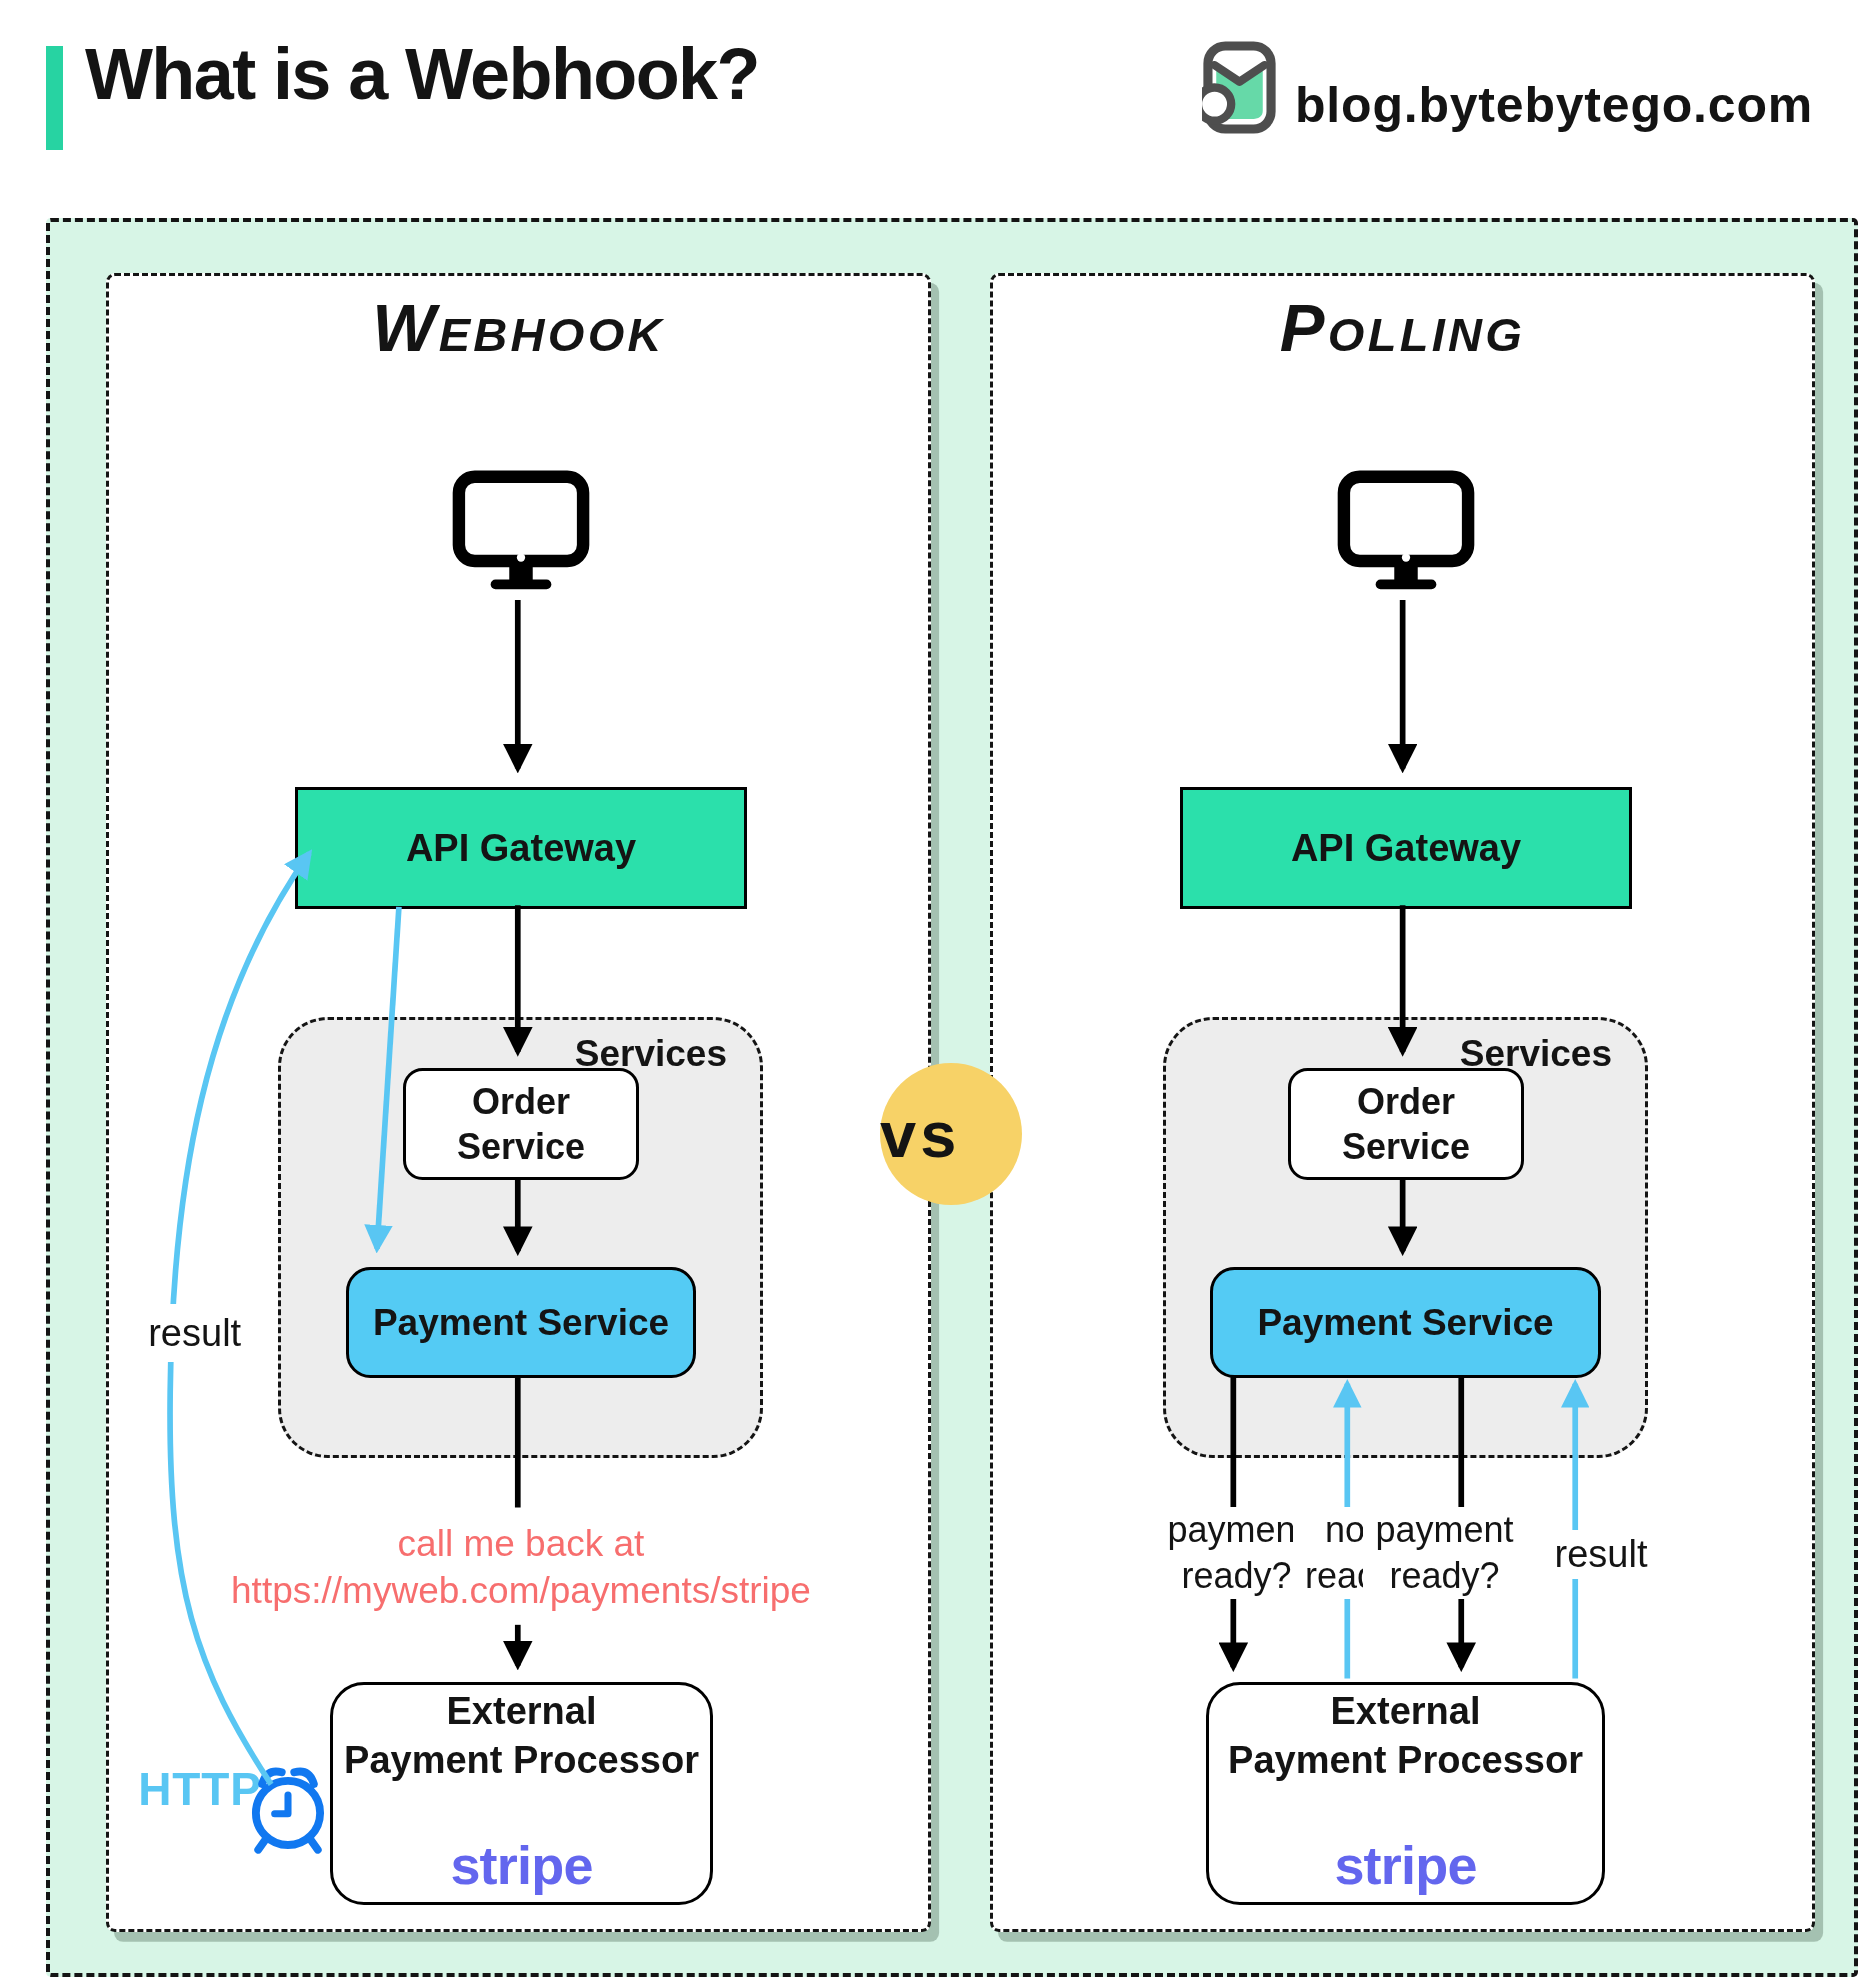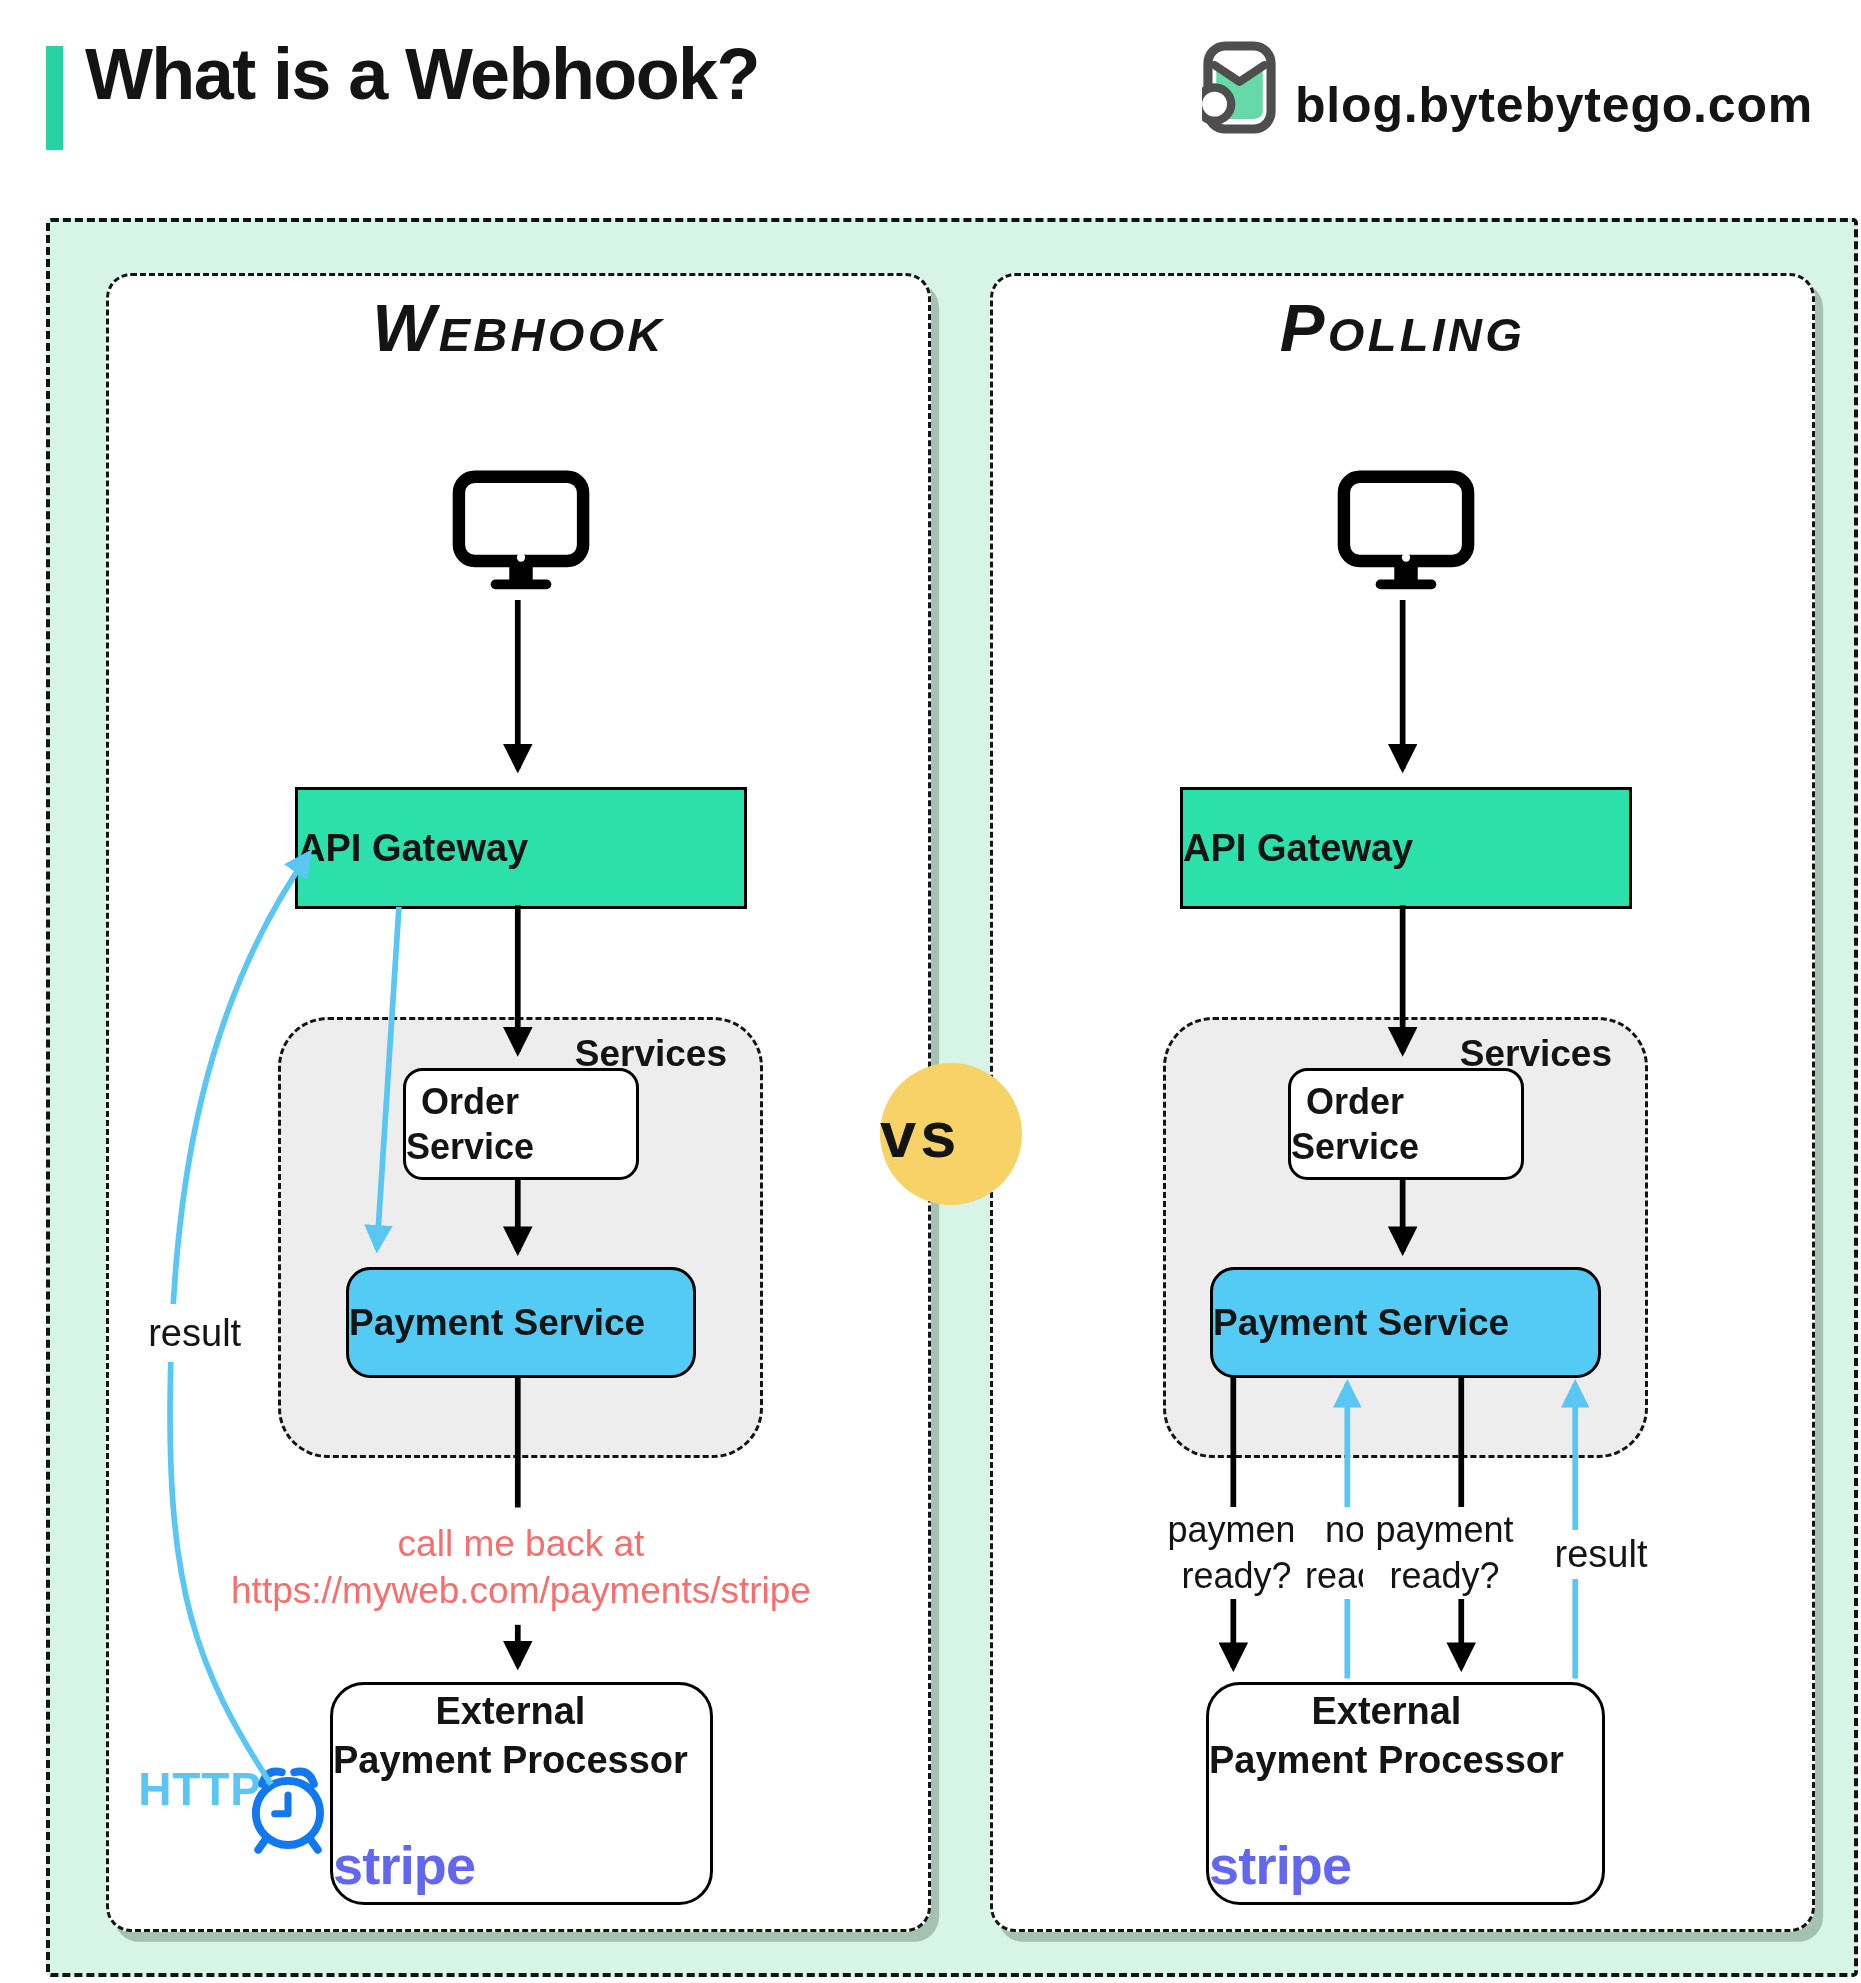--- a/index.html
+++ b/index.html
@@ -27,33 +27,33 @@
   .site{left:1202px;top:41px;display:flex;align-items:flex-end;gap:18px;}
   .site-name{font-size:50px;font-weight:600;letter-spacing:0.8px;}
   
   .canvas{
     left:46px;top:218px;width:1812px;height:1759px;
     background:var(--mint);border:4.1px dashed var(--ink);border-radius:4.9px;
   }
   
   .panel{
     position:absolute;top:273px;width:825px;height:1659px;background:#ffffff;
-    border:3.3px dashed var(--ink);border-radius:25px;
+    border:3.3px dashed var(--ink);border-radius:9px;
     box-shadow:8.1px 9.8px 0 rgba(101,131,114,0.45);
   }
   .panel.left{left:106px;}
   .panel.right{left:990px;}
   .panel-title{
     position:absolute;top:13px;left:0;width:100%;text-align:center;
     font-size:67px;font-weight:900;font-style:italic;font-variant:small-caps;
     letter-spacing:3.3px;
   }
   
   .node{
-    position:absolute;display:flex;flex-direction:column;align-items:flex-start;justify-content:center;
+    position:absolute;display:flex;flex-direction:column;align-items:center;justify-content:center;
     text-align:center;font-weight:700;border:2.4px solid #000;background:#fff;
   }
   .api{background:var(--api-fill);font-size:38px;border-width:3.3px;}
   .services{
     position:absolute;background:#ededed;border:3.3px dashed var(--ink);border-radius:50px;
   }
   .services-label{position:absolute;top:13px;right:33px;font-size:37px;font-weight:700;}
   .order{border-radius:19.5px;font-size:36px;line-height:1.25;white-space:pre-line;border-width:3.3px;}
   .payment{background:var(--payment-fill);border-radius:24.4px;font-size:37px;border-width:3.3px;}
   .external{border-radius:34px;font-size:38px;line-height:1.3;white-space:pre-line;border-width:3.3px;gap:36px;}

